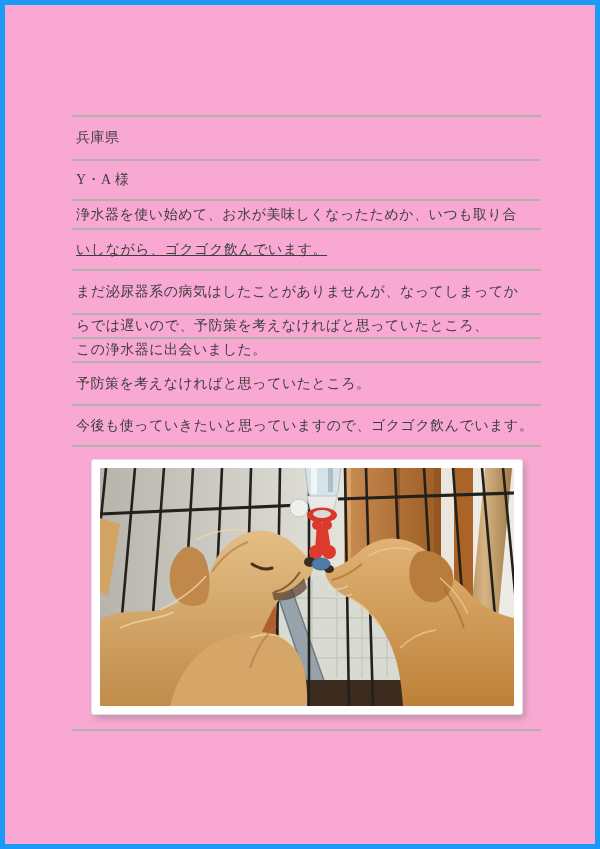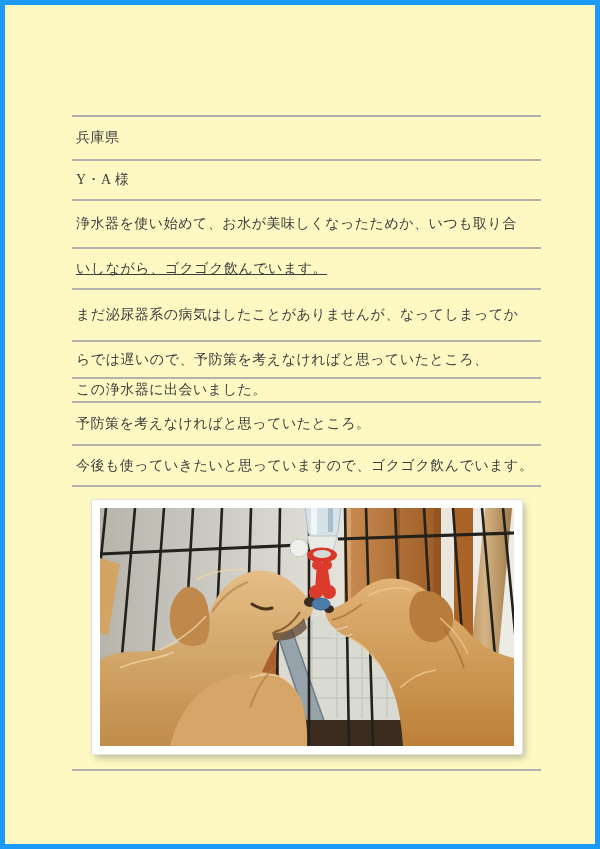--- a/index.html
+++ b/index.html
@@ -4,36 +4,36 @@
 <style>
   :root{
     --page-border:#1b9af7;
     --rule:#b3b1ae;
     --ink:#3d3d3d;
   }
   html,body{margin:0;padding:0;background:#fff;}
   .page{
     width:600px;height:849px;box-sizing:border-box;
     border:5px solid var(--page-border);
-    background:#fef9c3;position:relative;overflow:hidden;
+    background:#f9a8d4;position:relative;overflow:hidden;
     font-family:"Liberation Serif","DejaVu Serif",serif;
   }
   .doc{margin:110px 0 0 67px;width:469px;}
   .rows{border-top:2px solid var(--rule);}
   .row{
     box-sizing:border-box;border-bottom:2px solid var(--rule);
     display:flex;align-items:center;padding-left:4px;
     font-size:14px;color:var(--ink);letter-spacing:.5px;white-space:nowrap;
   }
   .row:nth-of-type(1){height:44px;}
   .row:nth-of-type(2){height:40px;}
-  .row:nth-of-type(3){height:48px;}
+  .row:nth-of-type(3){height:29px;}
   .row:nth-of-type(4){height:41px;text-decoration:underline;}
-  .row:nth-of-type(5){height:52px;}
-  .row:nth-of-type(6){height:37px;}
+  .row:nth-of-type(5){height:44px;}
+  .row:nth-of-type(6){height:24px;}
   .row:nth-of-type(7){height:24px;}
   .row:nth-of-type(8){height:43px;}
   .row:nth-of-type(9){height:41px;}
   .photo-frame{
     width:414px;margin:13px auto 0 auto;background:#fff;padding:8px;
     border-radius:2px;
     box-shadow:0 0 0 1px #e3e3e3, 3px 4px 7px rgba(110,110,110,.45);
   }
   .photo-frame svg{display:block;}
   .bottom-rule{margin-top:15px;border-bottom:2px solid var(--rule);height:0;}

